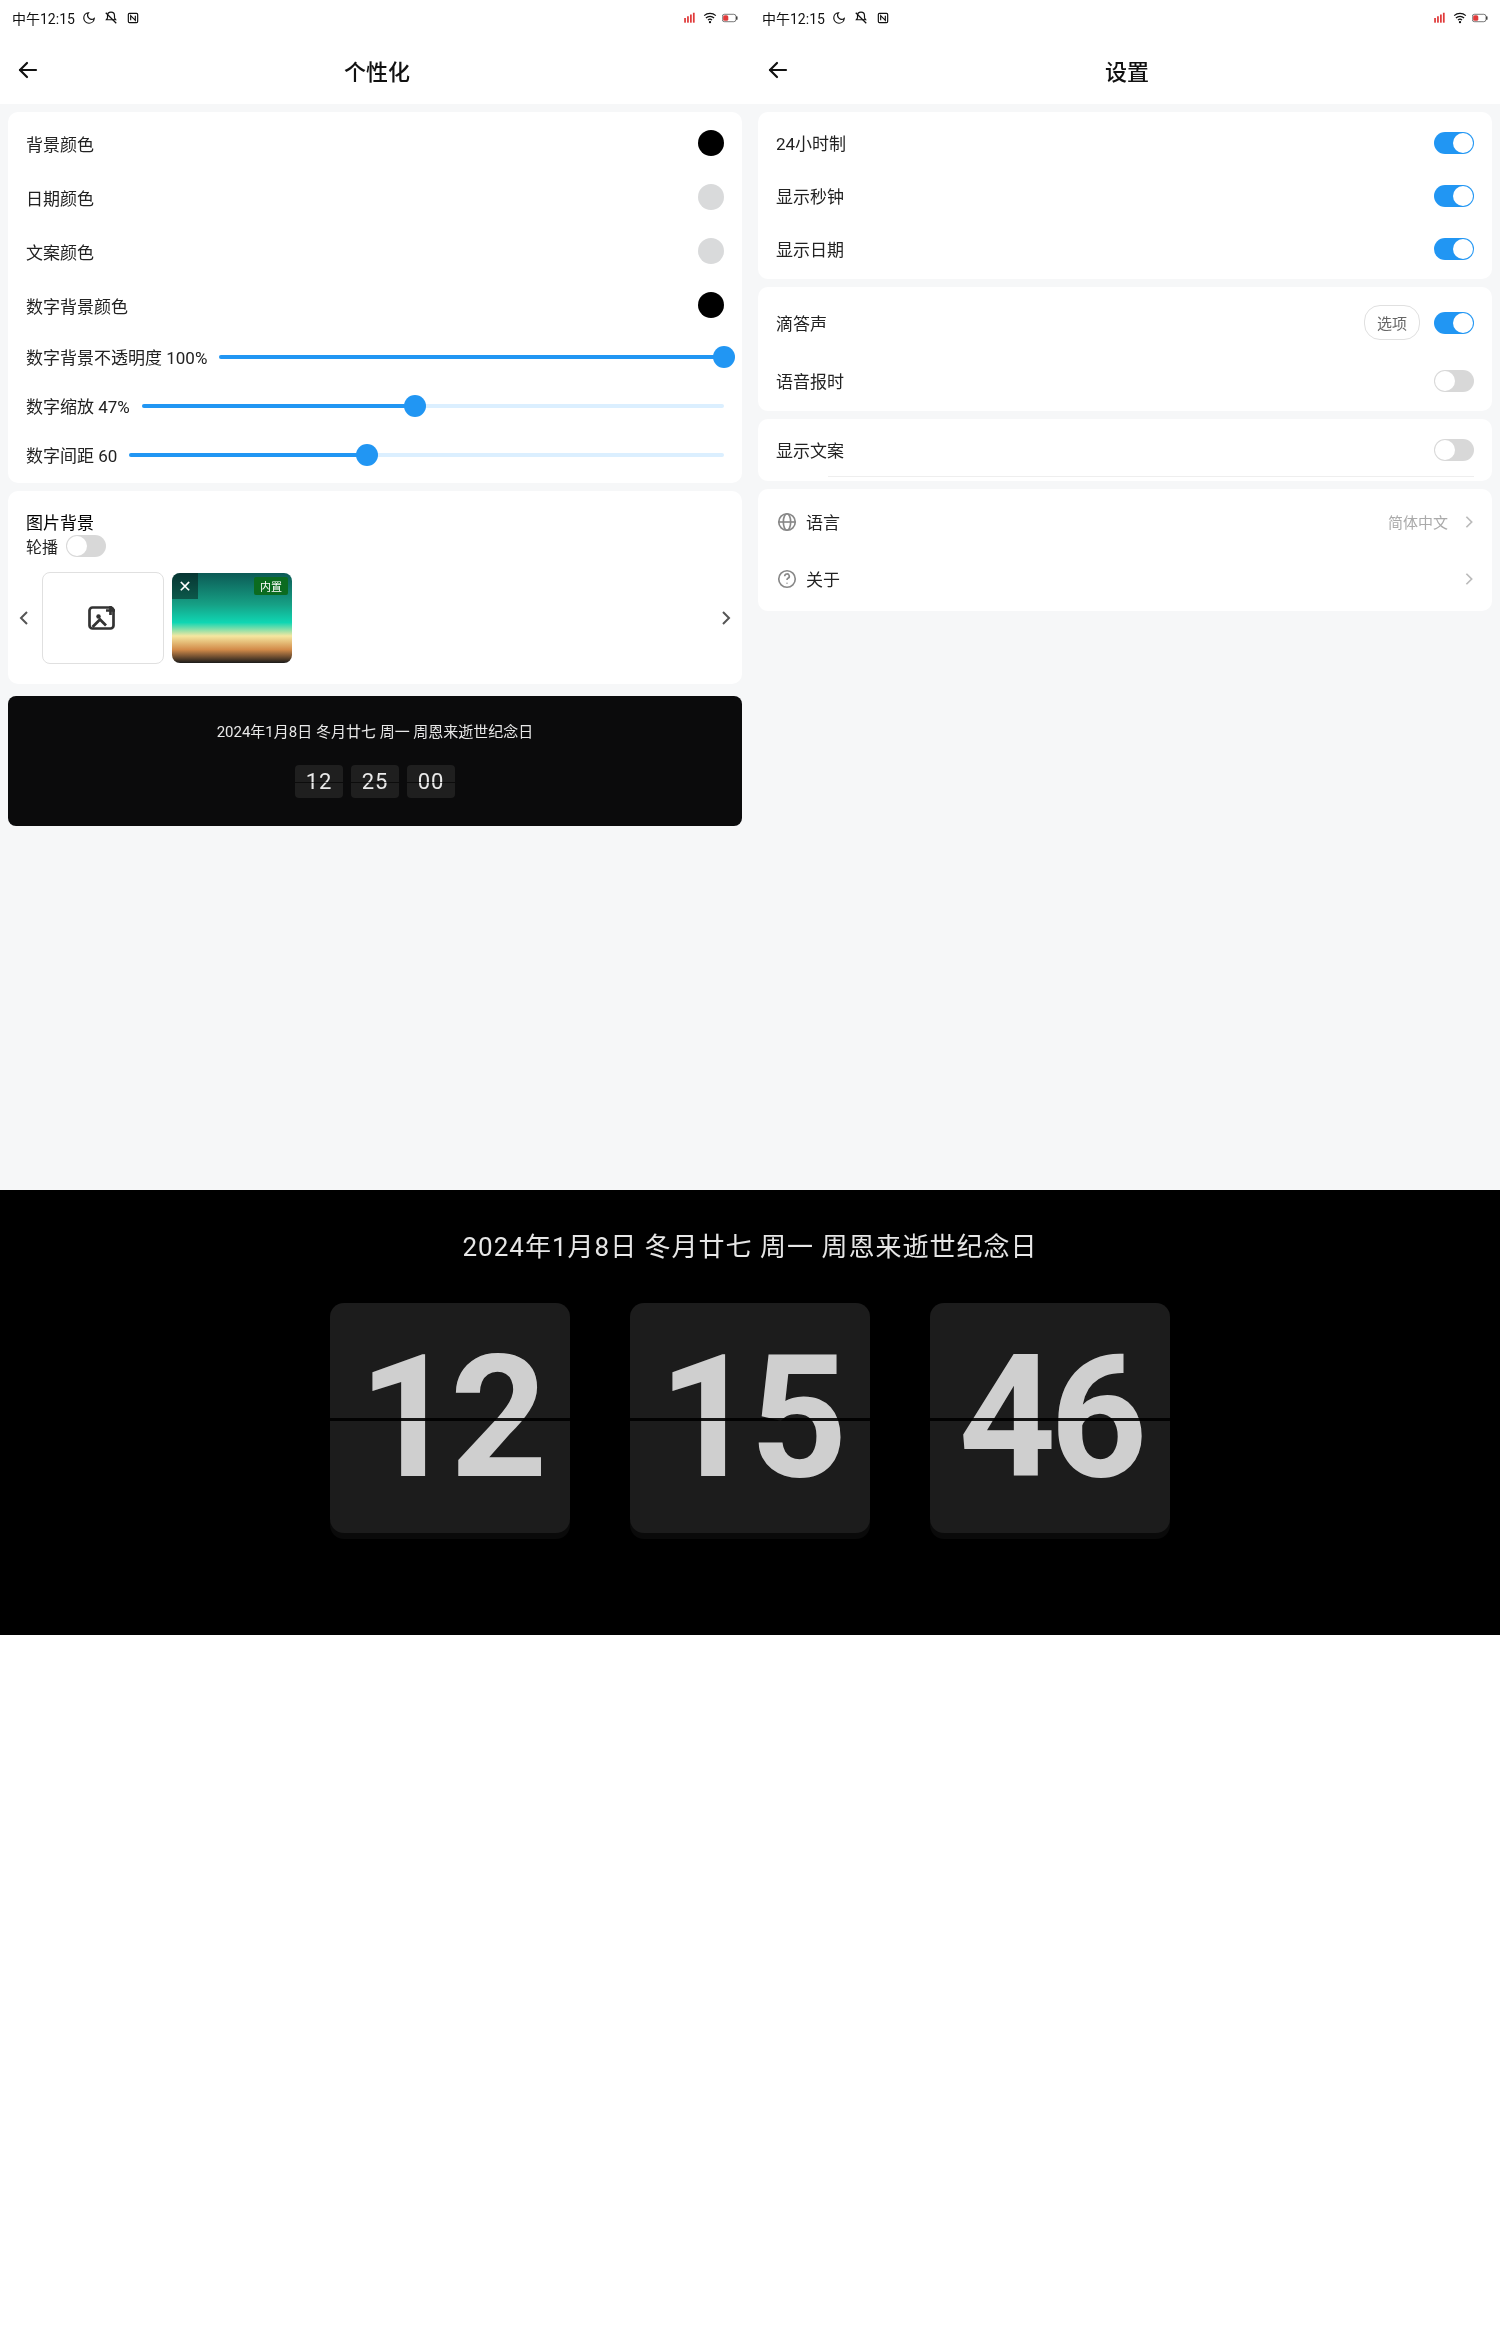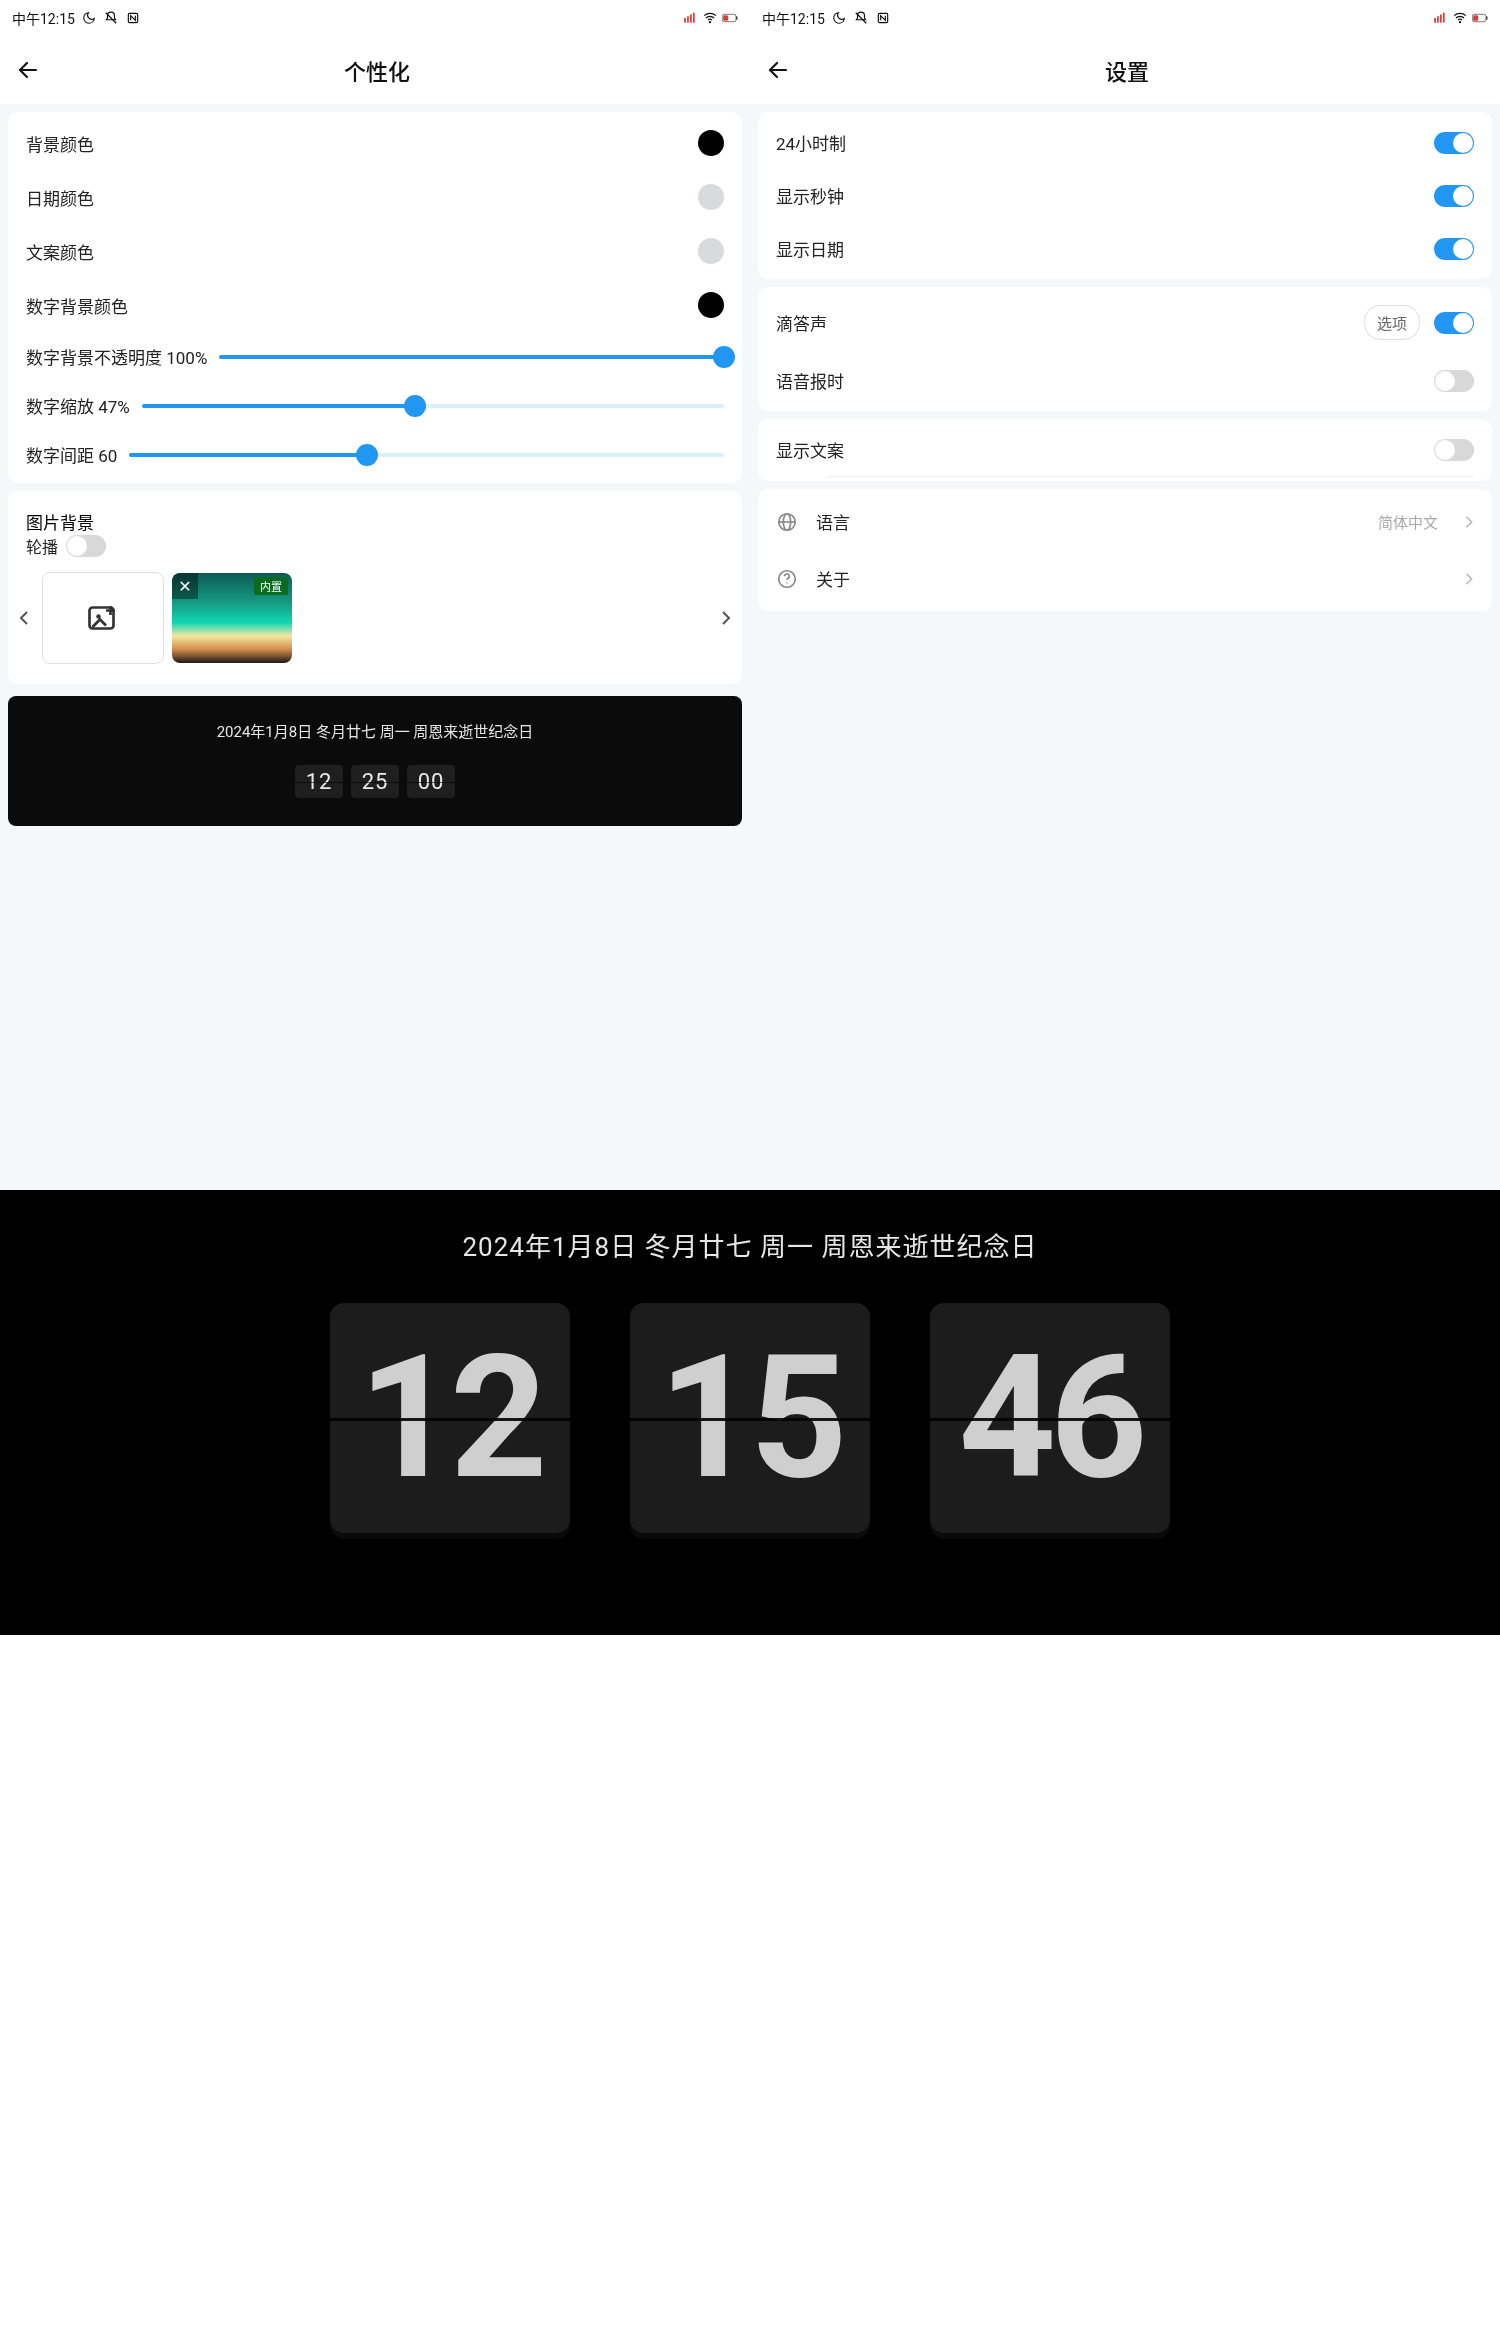--- a/index.html
+++ b/index.html
@@ -36,21 +36,21 @@
   .thumb.aurora{background:linear-gradient(to bottom,#0c5a55 0%,#16a085 35%,#0fd6b3 55%,#f5e7a0 70%,#d38c4a 85%,#1a1a1a 100%);border:none;}
   .thumb .close{position:absolute;top:0;left:0;width:26px;height:26px;background:rgba(0,0,0,0.4);color:#fff;display:flex;align-items:center;justify-content:center;font-size:16px;}
   .thumb .tag{position:absolute;top:4px;right:4px;background:#0b6b20;color:#fff;font-size:11px;padding:1px 6px;border-radius:2px;}
   .aurora-tent{position:absolute;bottom:8px;left:50%;margin-left:-8px;width:0;height:0;border-left:8px solid transparent;border-right:8px solid transparent;border-bottom:12px solid #ffb március;border-bottom-color:#ffb74d;}
   .preview-card{margin:12px 8px 0 8px;background:#0b0b0c;border-radius:8px;color:#e8e8e8;padding:24px 16px 28px;text-align:center;}
   .preview-date{font-size:15px;}
   .preview-digits{margin-top:24px;display:flex;justify-content:center;gap:8px;}
   .mini-flip{background:#1f1f1f;color:#eaeaea;font-size:22px;font-weight:400;border-radius:4px;padding:4px 6px;position:relative;min-width:36px;letter-spacing:1px;}
   .mini-flip::after{content:"";position:absolute;left:0;right:0;top:50%;height:1px;background:rgba(0,0,0,0.6);}
   .opt-btn{border:1px solid #e0e0e0;border-radius:16px;padding:6px 12px;font-size:15px;color:#666;margin-right:14px;background:#fff;}
-  .lang-row{display:flex;align-items:center;padding:16px 18px;font-size:17px;color:#222;gap:18px;}
+  .lang-row{display:flex;align-items:center;padding:16px 18px;font-size:17px;color:#222;gap:8px;}
   .lang-row .icon{color:#888;}
   .lang-row .label{flex:1;}
   .lang-row .value{color:#aaa;font-size:15px;margin-right:8px;}
   .chev{color:#bbb;}
   .divider-underline{border-bottom:1px solid #eee;margin:0 18px 0 70px;}
   .bottom-half{width:100%;height:445px;background:#000;color:#d9d9d9;display:flex;flex-direction:column;align-items:center;justify-content:flex-start;padding-top:36px;box-sizing:border-box;}
   .big-date{font-size:26px;letter-spacing:1px;color:#e6e6e6;}
   .big-flip-row{display:flex;gap:60px;margin-top:40px;}
   .big-flip{width:240px;height:230px;background:#1c1c1c;border-radius:14px;position:relative;display:flex;align-items:center;justify-content:center;box-shadow:0 6px 0 #0a0a0a;}
   .big-flip::after{content:"";position:absolute;left:0;right:0;top:50%;height:3px;background:#000;opacity:0.9;}

